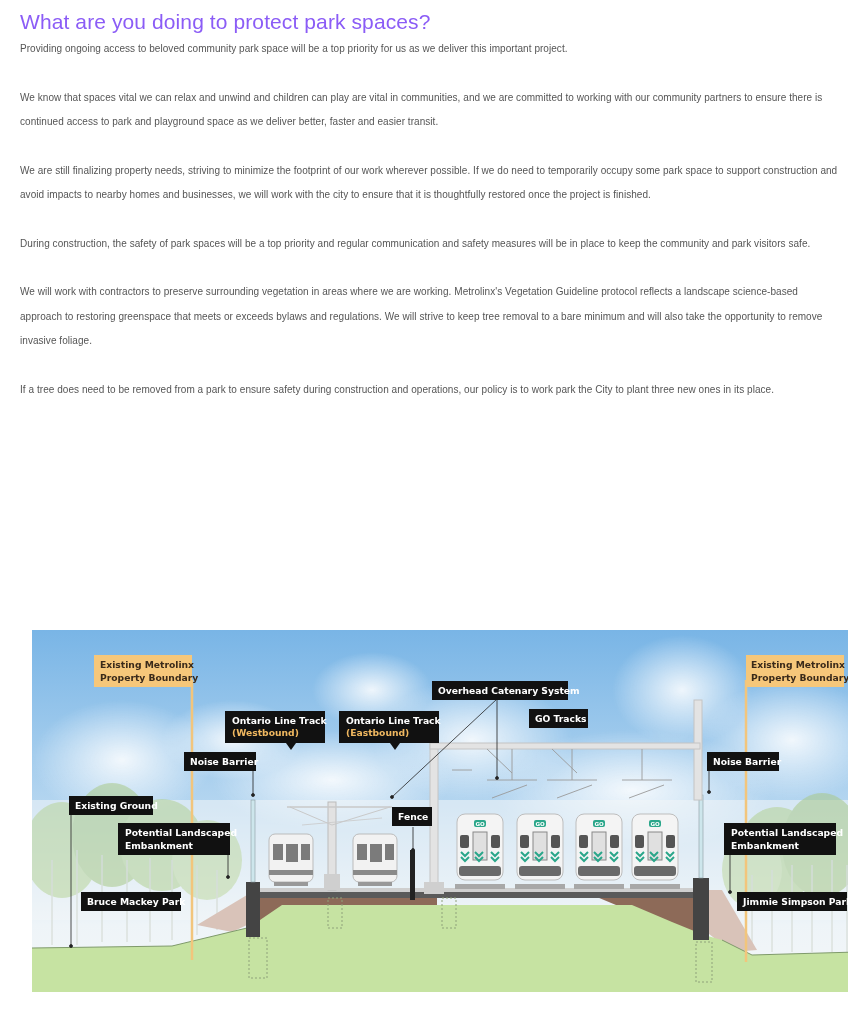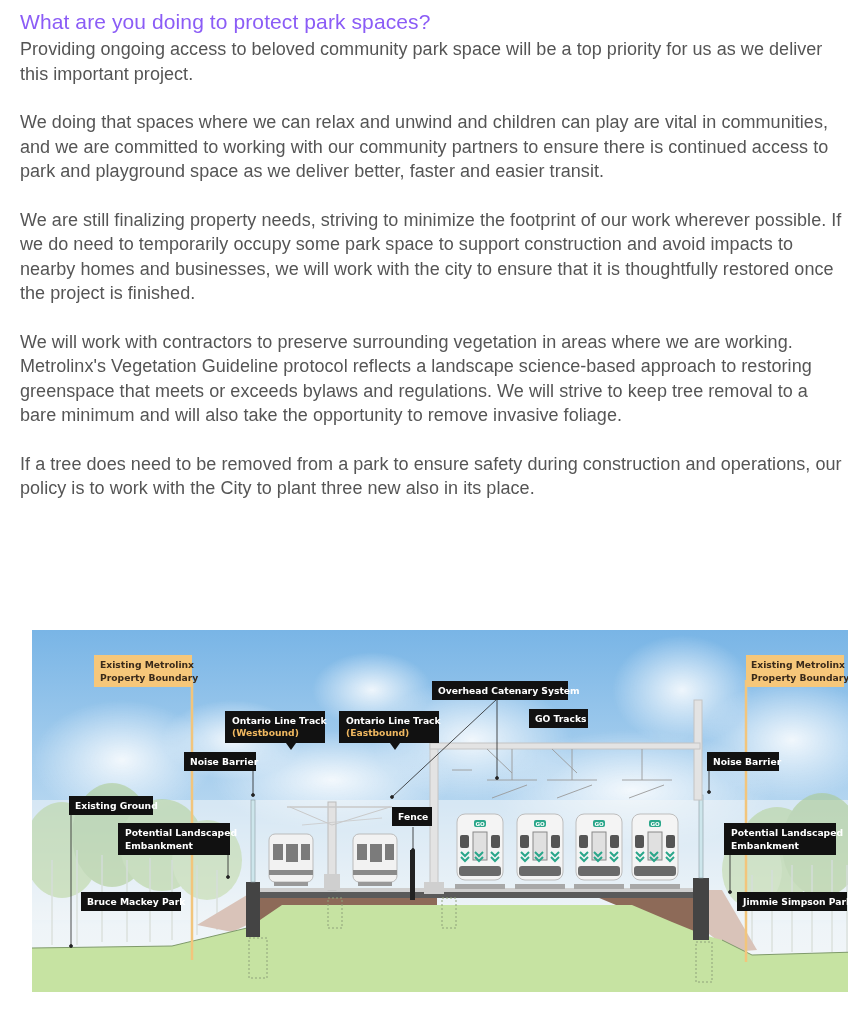--- a/index.html
+++ b/index.html
@@ -1,37 +1,38 @@
 <!DOCTYPE html>
 <html><head>
 <meta charset="utf-8">
 <style>
   html, body { margin: 0; padding: 0; background: #ffffff; }
   body { width: 848px; height: 1023px; overflow: hidden; position: relative;
          font-family: "Liberation Sans", sans-serif; }
   .article { position: absolute; left: 20px; top: 8px; width: 822px; }
   .heading { font-family: "Liberation Sans", sans-serif; font-size: 21px; font-weight: normal;
              color: #8b5cf6; margin: 0; line-height: 28px; letter-spacing: 0.1px; }
-  .para { font-family: "Liberation Sans", sans-serif; font-size: 18px; color: #555555;
+  .para { font-family: "Liberation Sans", sans-serif; font-size: 10px; color: #555555;
           line-height: 24.5px; margin: 0 0 24px 0; letter-spacing: 0.05px; }
   .para.first { margin-top: 1px; }
   .figure { position: absolute; left: 20px; top: 630px; width: 825px; height: 362px; overflow: hidden; margin-left: 12px; }
   .figure svg { display: block; }
   .lbl { font-family: "DejaVu Sans", sans-serif; font-weight: bold; font-size: 9.2px; }
 </style>
 </head>
 <body>
 
 <div class="article">
   <h2 class="heading">What are you doing to protect park spaces?</h2>
   <p class="para first">Providing ongoing access to beloved community park space will be a top priority for us as we deliver this important project.</p>
-  <p class="para">We doing that spaces where we can relax and unwind and children can play are vital in communities, and we are committed to working with our community partners to ensure there is continued access to park and playground space as we deliver better, faster and easier transit.</p>
+  <p class="para">We know that spaces vital we can relax and unwind and children can play are vital in communities, and we are committed to working with our community partners to ensure there is continued access to park and playground space as we deliver better, faster and easier transit.</p>
   <p class="para">We are still finalizing property needs, striving to minimize the footprint of our work wherever possible. If we do need to temporarily occupy some park space to support construction and avoid impacts to nearby homes and businesses, we will work with the city to ensure that it is thoughtfully restored once the project is finished.</p>
+  <p class="para">During construction, the safety of park spaces will be a top priority and regular communication and safety measures will be in place to keep the community and park visitors safe.</p>
   <p class="para">We will work with contractors to preserve surrounding vegetation in areas where we are working.  Metrolinx's Vegetation Guideline protocol reflects a landscape science-based approach to restoring greenspace that meets or exceeds bylaws and regulations. We will strive to keep tree removal to a bare minimum and will also take the opportunity to remove invasive foliage.</p>
-  <p class="para">If a tree does need to be removed from a park to ensure safety during construction and operations, our policy is to work with the City to plant three new also in its place.</p>
+  <p class="para">If a tree does need to be removed from a park to ensure safety during construction and operations, our policy is to work park the City to plant three new ones in its place.</p>
 </div>
 
 <div class="figure">
 <svg width="825" height="393" viewBox="0 0 825 393" xmlns="http://www.w3.org/2000/svg">
   <defs>
     <linearGradient id="sky" x1="0" y1="0" x2="0" y2="1">
       <stop offset="0" stop-color="#79b5e6"></stop>
       <stop offset="0.45" stop-color="#b5d6f0"></stop>
       <stop offset="0.75" stop-color="#eef4f8"></stop>
       <stop offset="1" stop-color="#f6f8f8"></stop>

